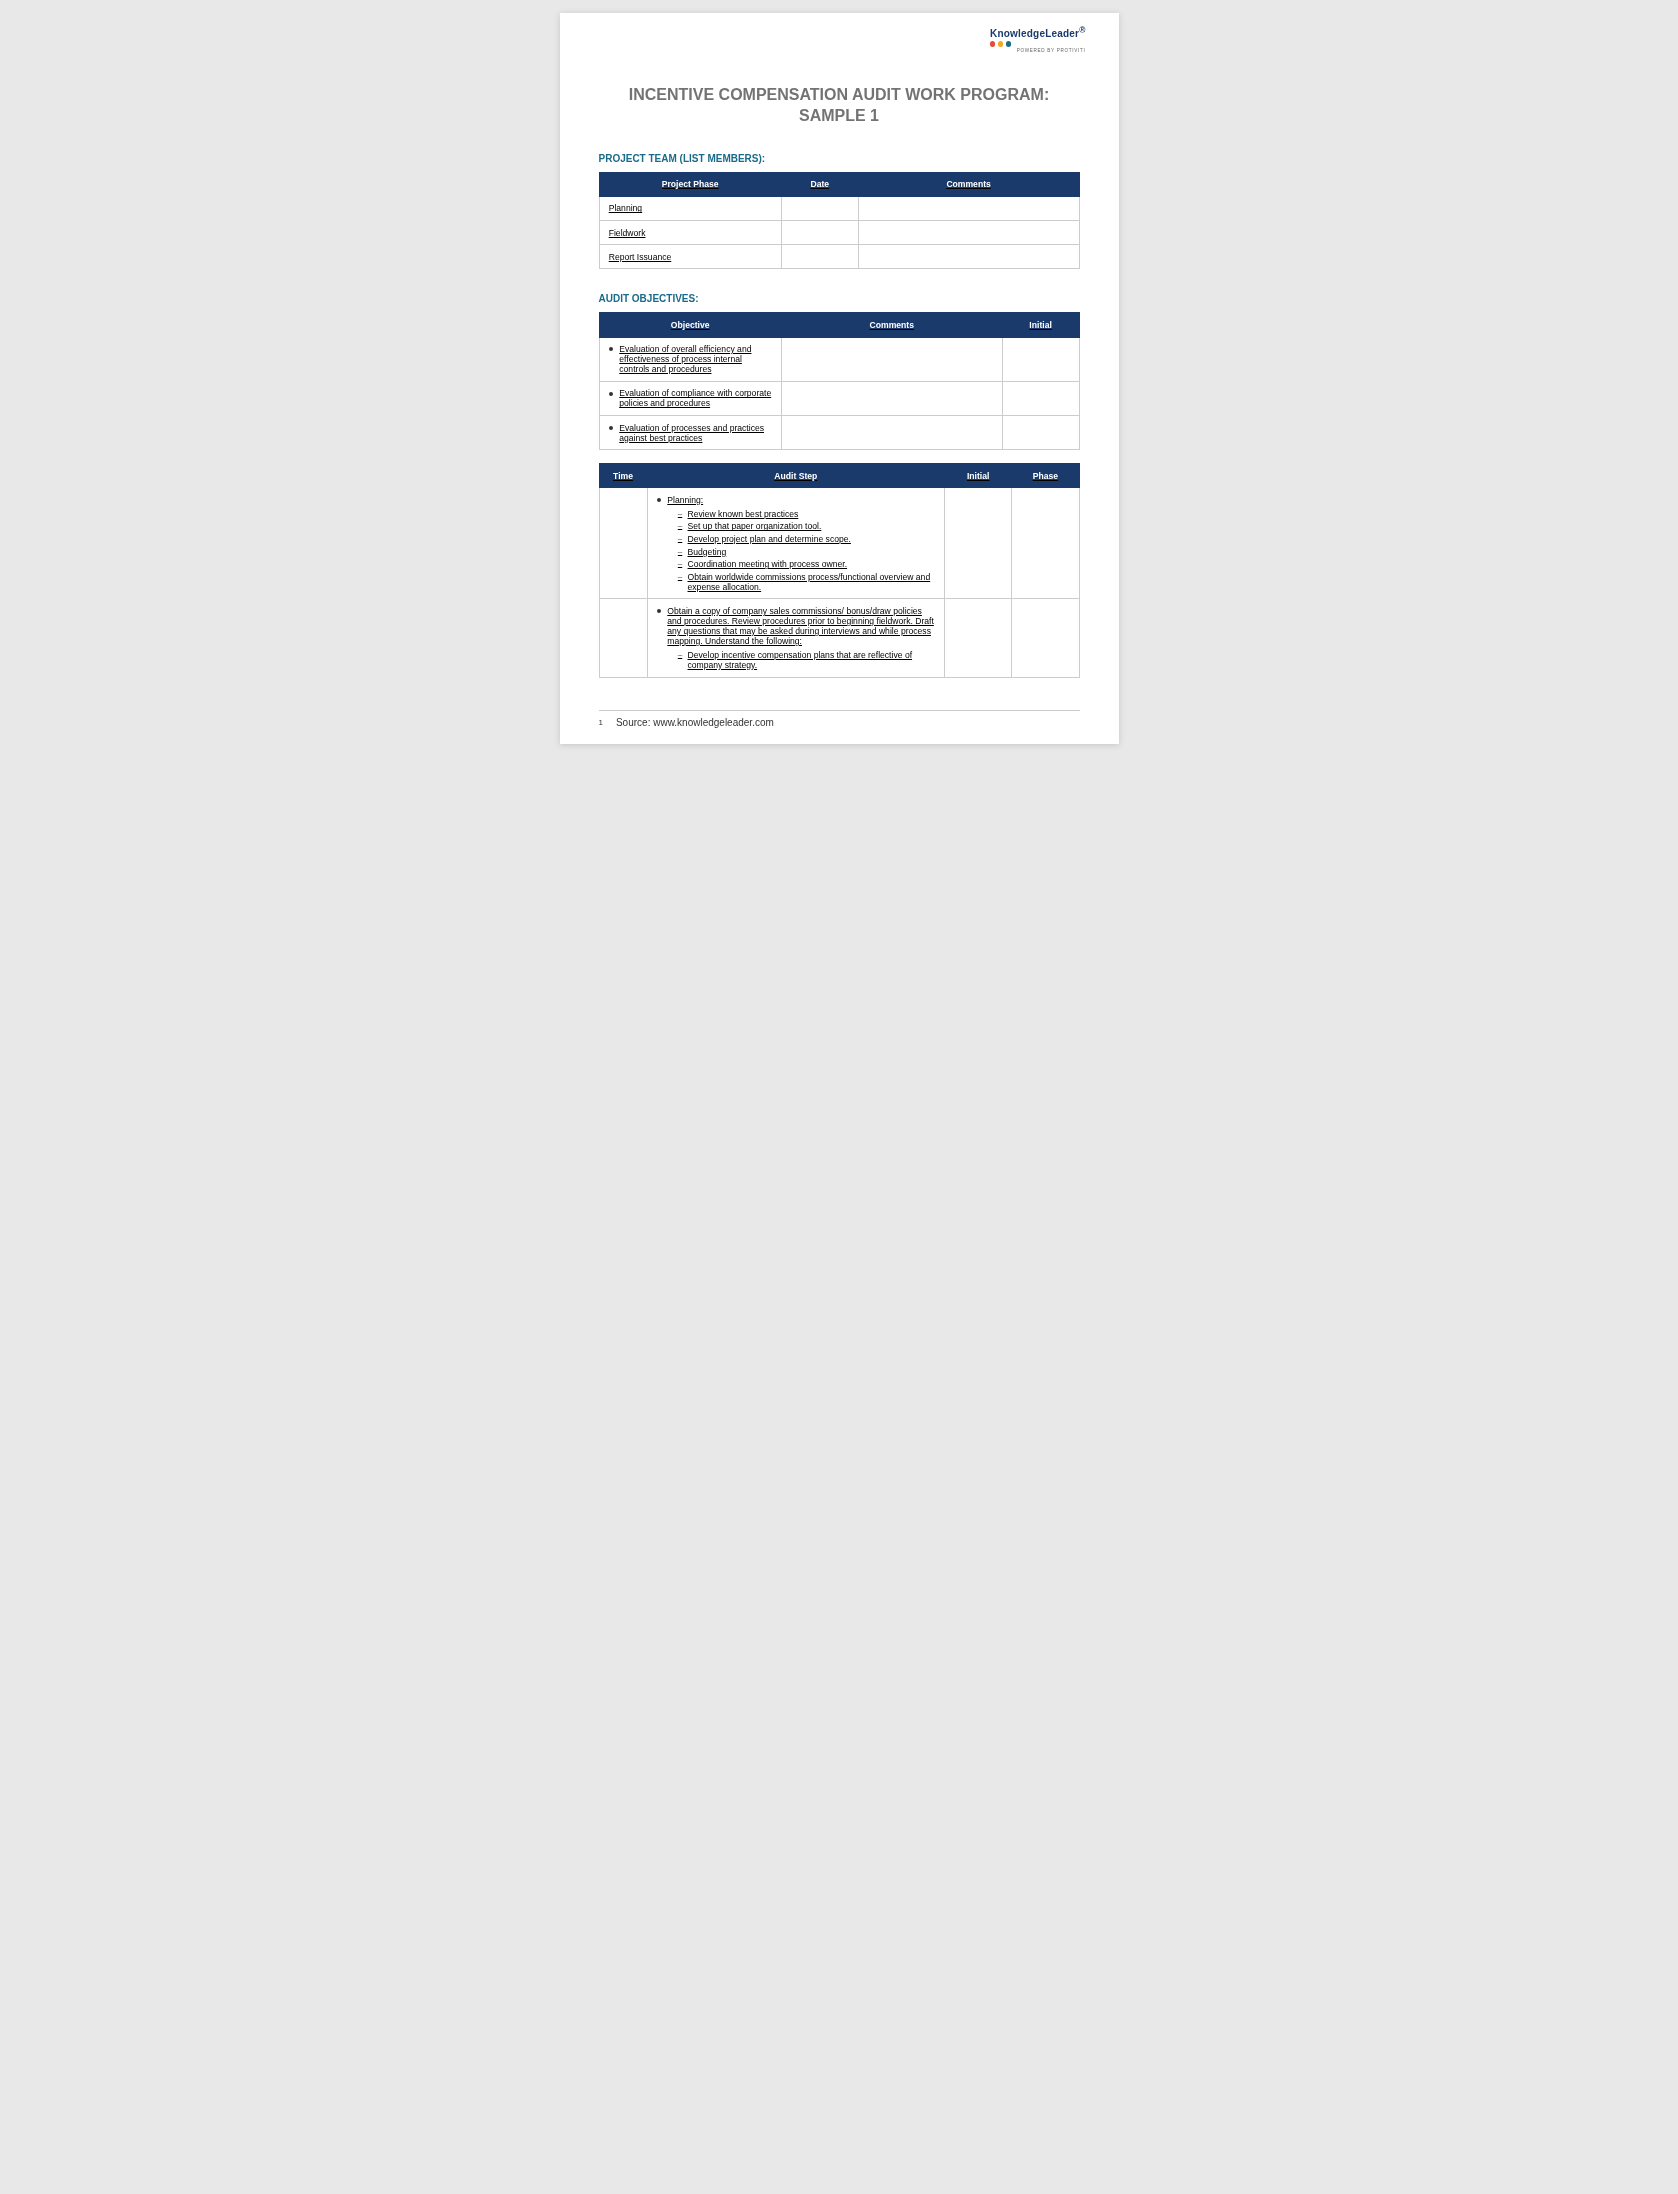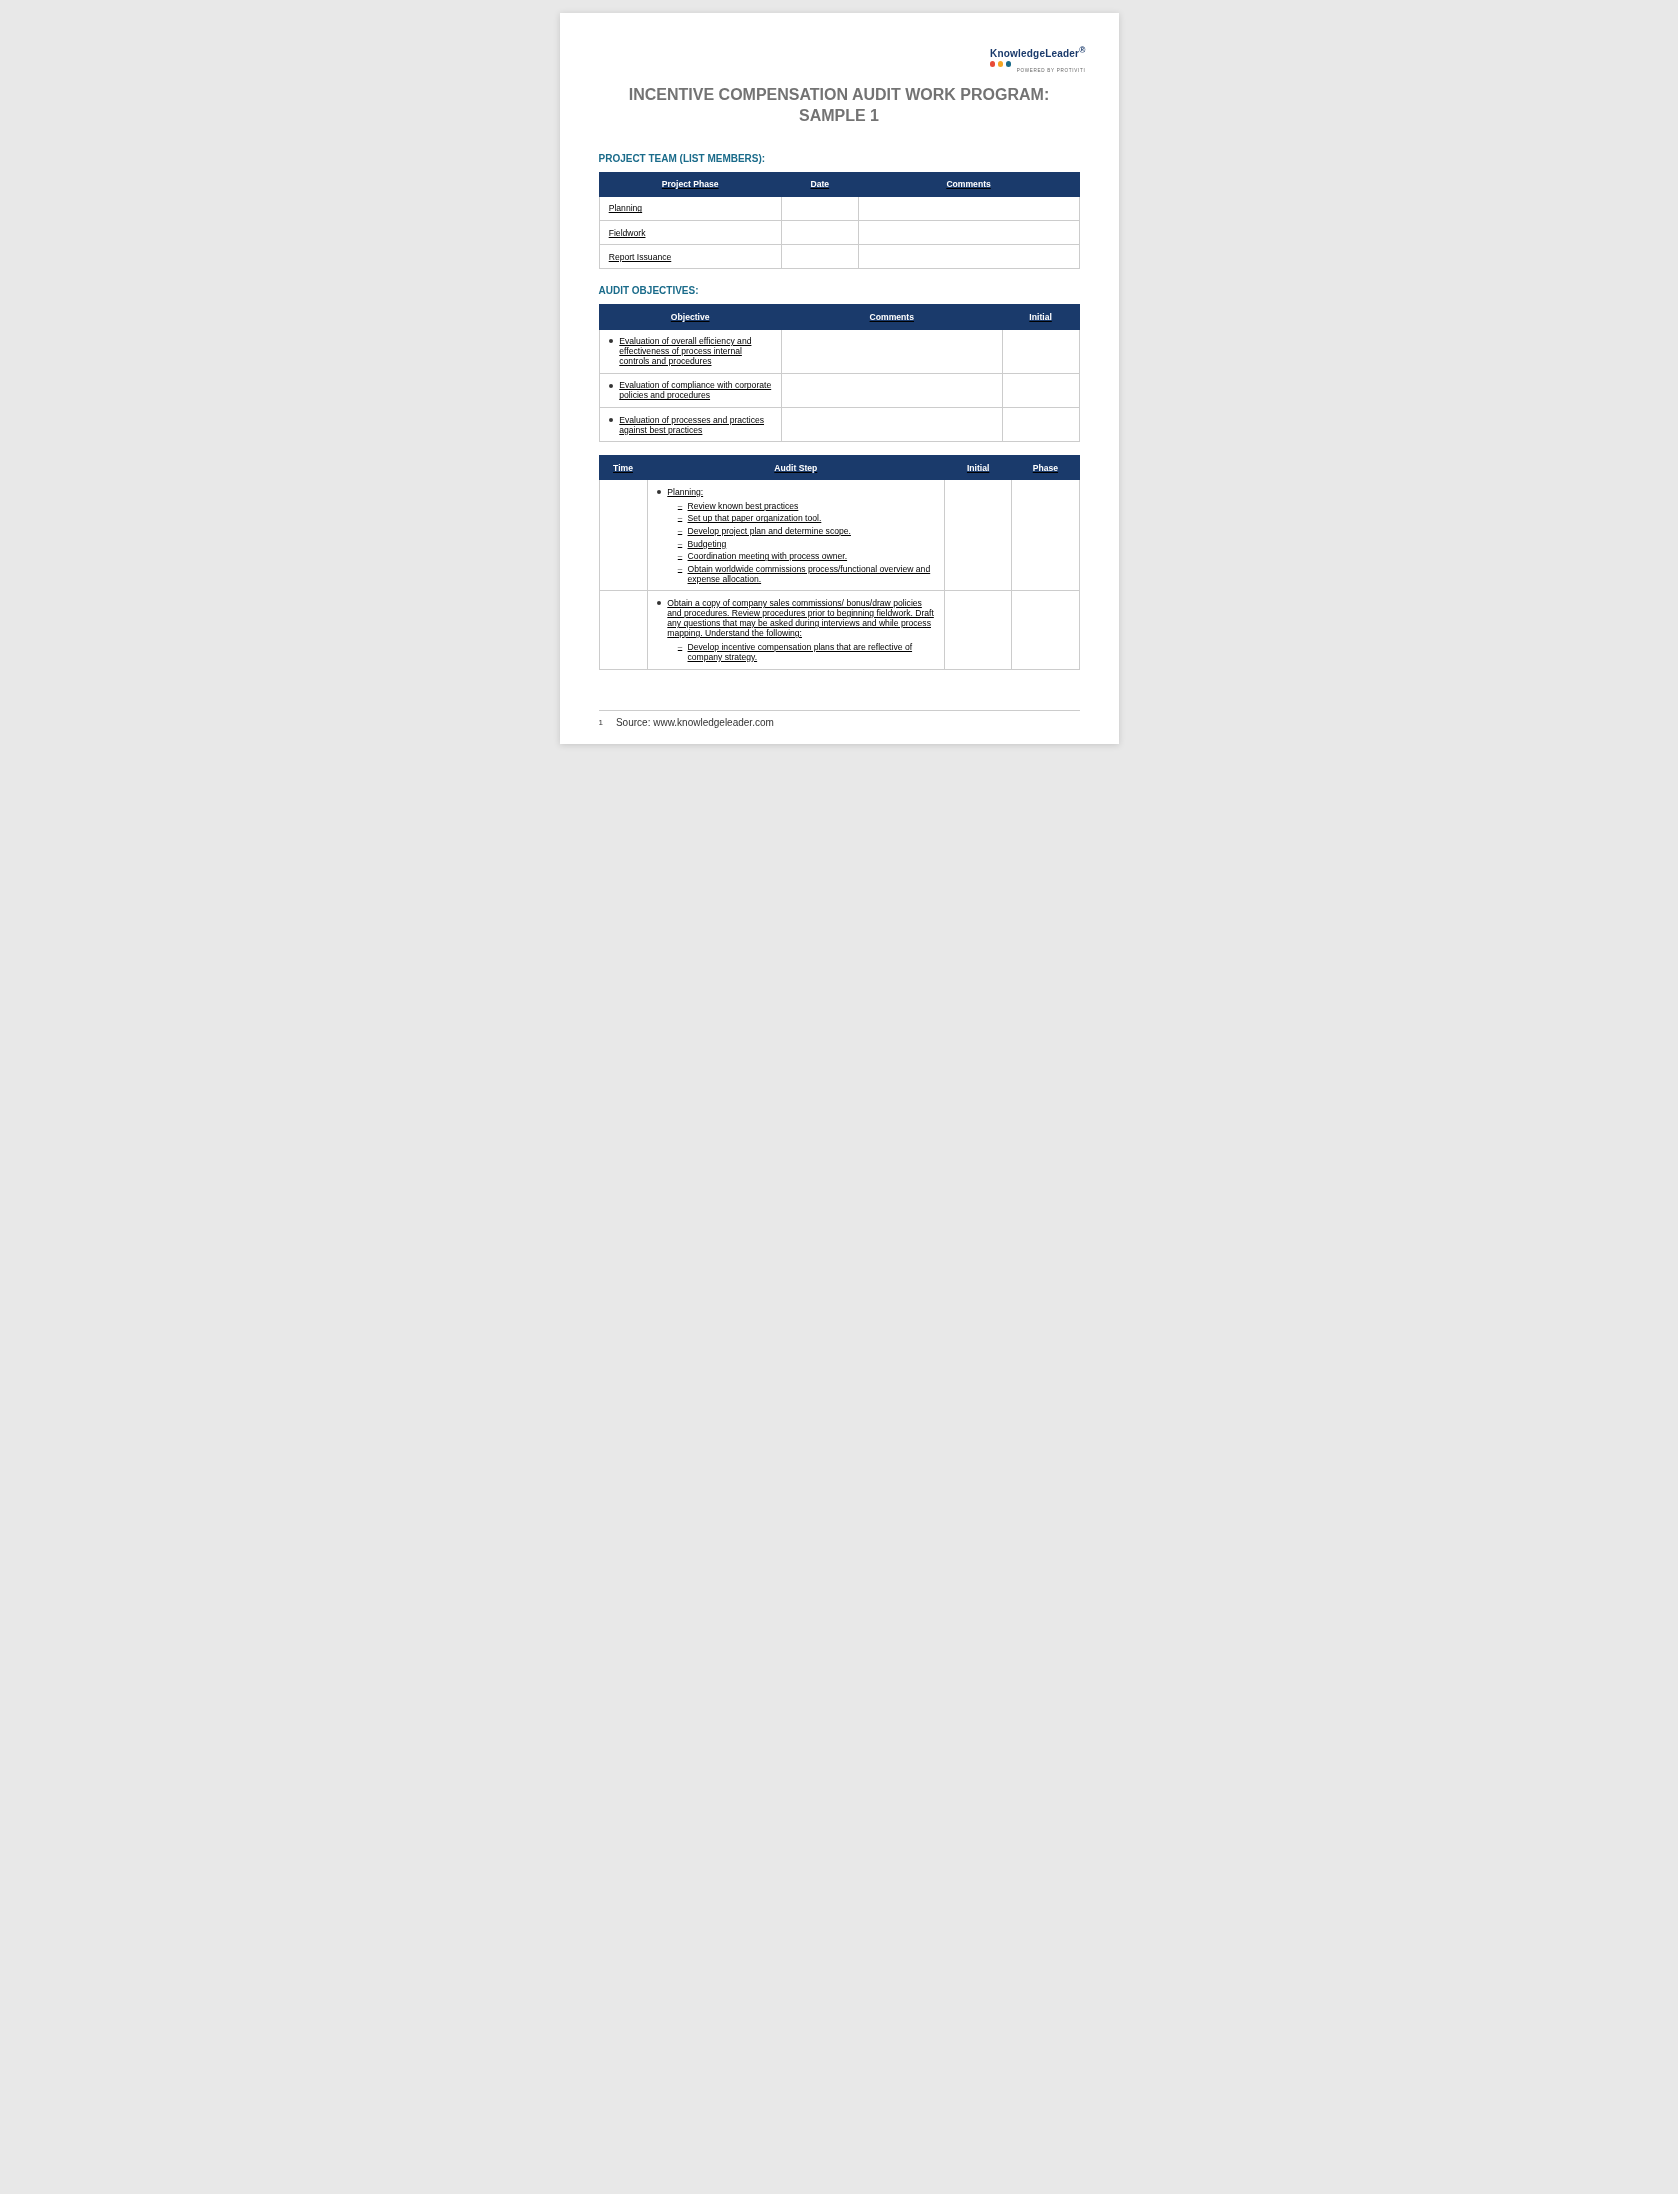--- a/index.html
+++ b/index.html
@@ -20,21 +20,21 @@
       background: #ffffff;
       width: 559px;
       min-height: 731px;
       padding: 33px 39px 39px 39px;
       position: relative;
       box-shadow: 0 1.3px 6.6px rgba(0,0,0,0.15);
     }
 
     .logo-area {
       position: absolute;
-      top: 32px;
+      top: 12px;
       right: 33px;
       text-align: right;
     }
 
     .logo-text {
       font-size: 10px;
       font-weight: bold;
       color: #1a3a6b;
       letter-spacing: 0.2px;
     }
@@ -70,21 +70,21 @@
       margin-bottom: 26px;
       line-height: 1.3;
     }
 
     .section-title {
       color: #1a6b8a;
       font-size: 10px;
       font-weight: bold;
       text-transform: uppercase;
       margin-bottom: 8px;
-      margin-top: 16px;
+      margin-top: 24px;
     }
 
     table {
       width: 100%;
       border-collapse: collapse;
       margin-bottom: 13px;
       font-size: 8.6px;
       text-decoration: underline;
     }
 

